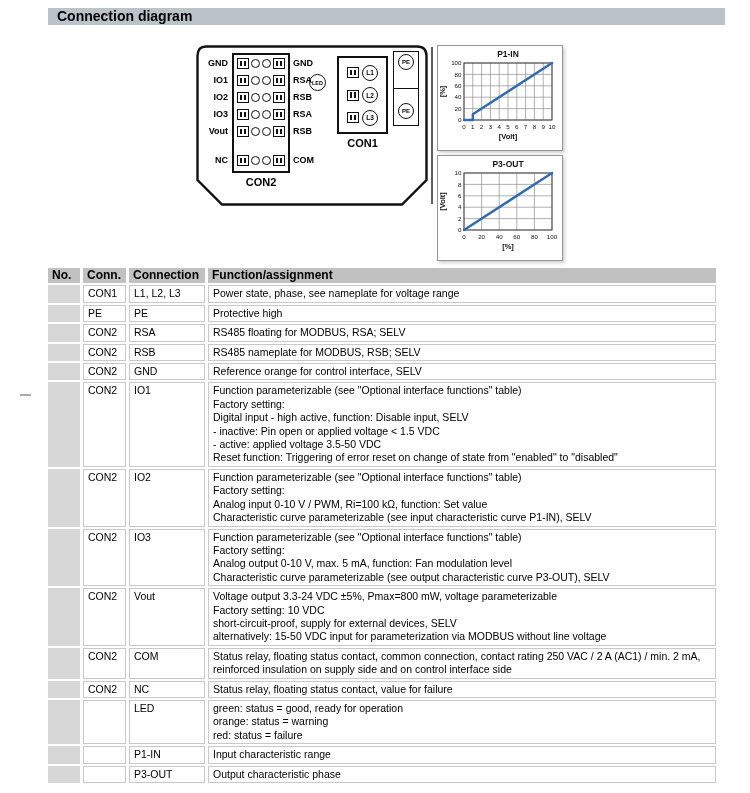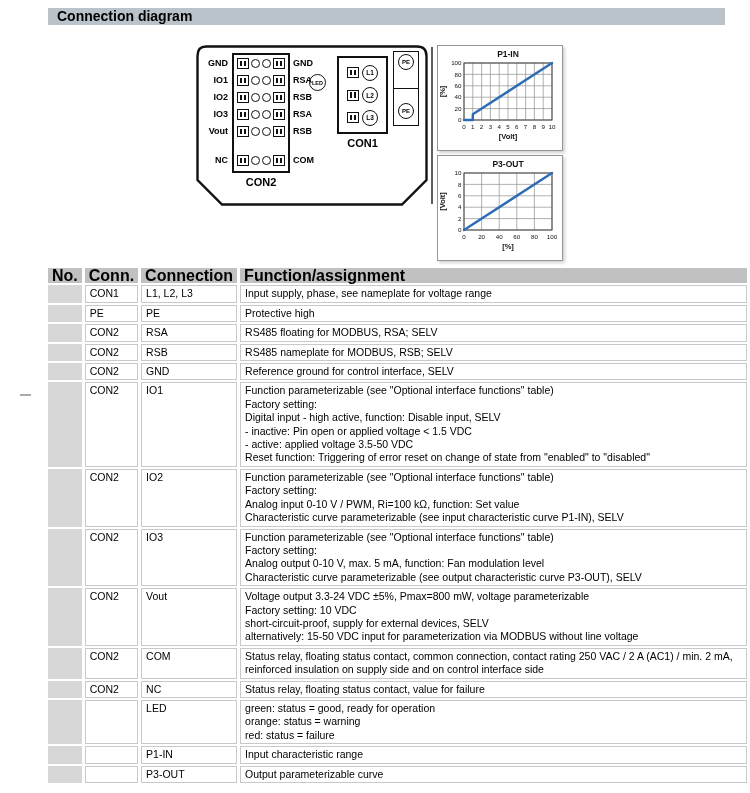--- a/index.html
+++ b/index.html
@@ -74,21 +74,21 @@
   
   .margin-mark { position:absolute; left:20px; top:394px; width:11px; height:2px; background:#ababab; }
   
   table.conn-table {
     position:absolute; left:45px; top:266px;
     border-collapse:separate; border-spacing:3px 2px;
     font-size:10.5px; table-layout:fixed;
   }
   .conn-table th {
     background:#c1c1c1; font-weight:bold; text-align:left;
-    padding:1px 4px; font-size:16px; line-height:13.4px; white-space:nowrap;
+    padding:1px 4px; font-size:12px; line-height:13.4px; white-space:nowrap;
   }
   .conn-table td { vertical-align:top; line-height:13.4px; }
   .conn-table td.no  { background:#d7d7d7; }
   .conn-table td.data {
     background:#fff; border:1px solid #c9c9c9; padding:1px 4px;
     white-space:pre-line;
   }
 </style>
 </head>
 <body>
@@ -314,21 +314,21 @@
         <th>Conn.</th>
         <th>Connection</th>
         <th>Function/assignment</th>
       </tr>
     </thead>
   <tbody id="table-body">
       <tr>
         <td class="no"></td>
         <td class="data">CON1</td>
         <td class="data">L1, L2, L3</td>
-        <td class="data">Input supply, phase, see nameplate for voltage range</td>
+        <td class="data">Power state, phase, see nameplate for voltage range</td>
       </tr>
       <tr>
         <td class="no"></td>
         <td class="data">PE</td>
         <td class="data">PE</td>
         <td class="data">Protective high</td>
       </tr>
       <tr>
         <td class="no"></td>
         <td class="data">CON2</td>
@@ -338,21 +338,21 @@
       <tr>
         <td class="no"></td>
         <td class="data">CON2</td>
         <td class="data">RSB</td>
         <td class="data">RS485 nameplate for MODBUS, RSB; SELV</td>
       </tr>
       <tr>
         <td class="no"></td>
         <td class="data">CON2</td>
         <td class="data">GND</td>
-        <td class="data">Reference ground for control interface, SELV</td>
+        <td class="data">Reference orange for control interface, SELV</td>
       </tr>
       <tr>
         <td class="no"></td>
         <td class="data">CON2</td>
         <td class="data">IO1</td>
         <td class="data">Function parameterizable (see "Optional interface functions" table)
 Factory setting:
 Digital input - high active, function: Disable input, SELV
 - inactive: Pin open or applied voltage &lt; 1.5 VDC
 - active: applied voltage 3.5-50 VDC
@@ -408,16 +408,16 @@
       <tr>
         <td class="no"></td>
         <td class="data"></td>
         <td class="data">P1-IN</td>
         <td class="data">Input characteristic range</td>
       </tr>
       <tr>
         <td class="no"></td>
         <td class="data"></td>
         <td class="data">P3-OUT</td>
-        <td class="data">Output parameterizable curve</td>
+        <td class="data">Output characteristic phase</td>
       </tr>
     </tbody>
 </table>
 
 </body></html>

